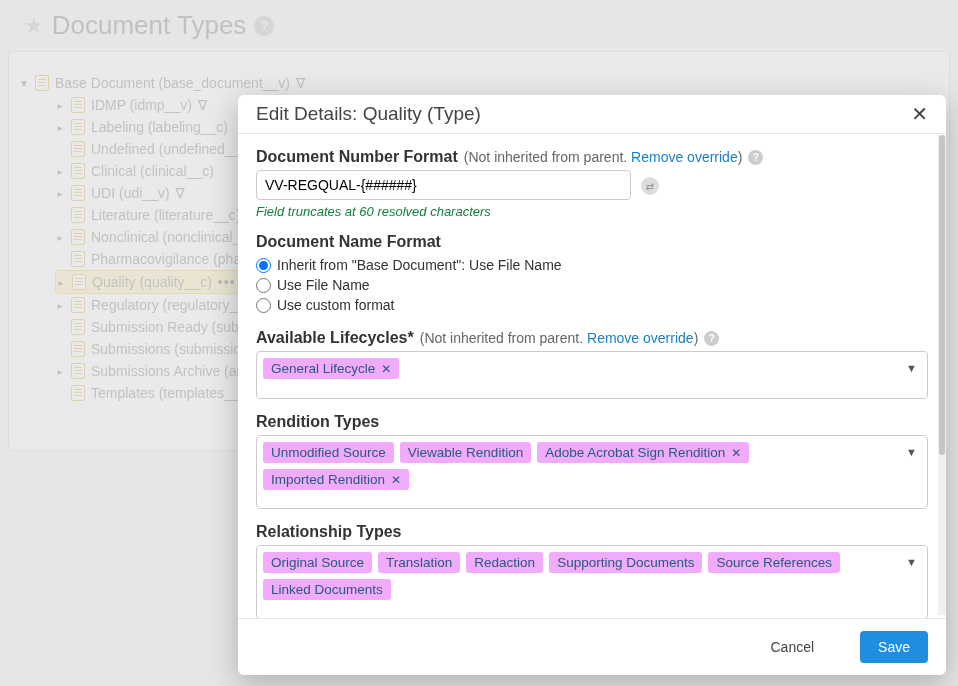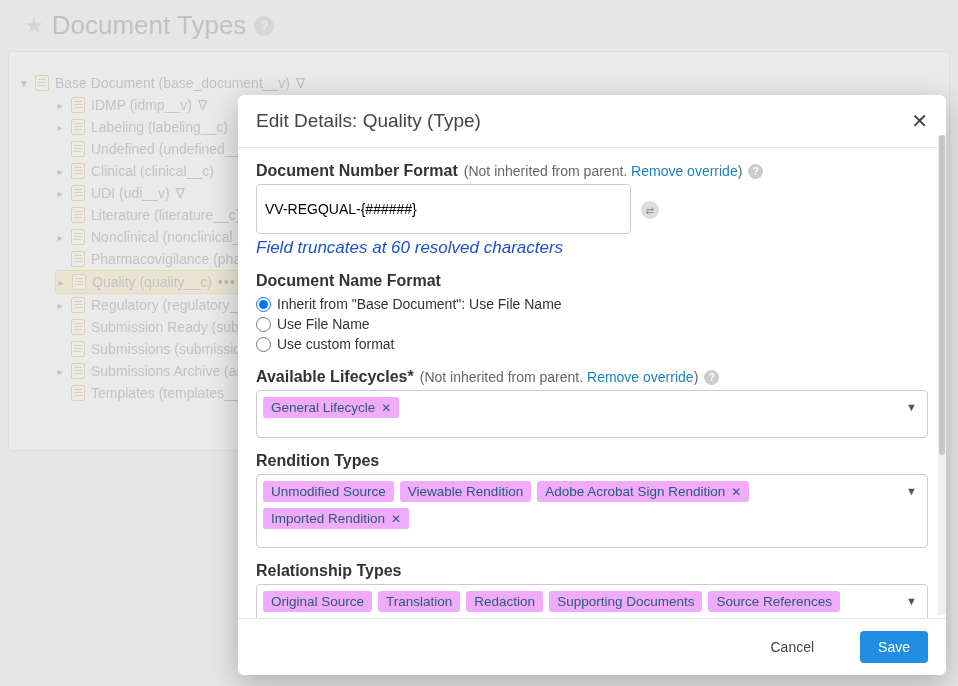--- a/index.html
+++ b/index.html
@@ -125,21 +125,21 @@
   width: 708px;
   height: 580px;
   background: #fff;
   border-radius: 6px;
   box-shadow: 0 8px 30px rgba(0,0,0,0.25);
   z-index: 10;
   display: flex;
   flex-direction: column;
 }
 .modal-header {
-  padding: 14px 18px;
+  padding: 7px 18px;
   border-bottom: 1px solid #e5e5e5;
   display: flex;
   justify-content: space-between;
   align-items: center;
 }
 .modal-title {
   font-size: 19px;
   font-weight: 400;
   color: #444;
 }
@@ -173,42 +173,42 @@
 .inherit-note {
   color: #666;
   font-size: 14px;
 }
 .link {
   color: #1a7fc4;
   cursor: pointer;
 }
 .text-input {
   width: 375px;
-  padding: 16px 8px;
+  padding: 6px 8px;
   border: 1px solid #ccc;
   border-radius: 4px;
   font-size: 14px;
 }
 .lock-badge {
   display: inline-flex;
   align-items: center;
   justify-content: center;
   width: 18px;
   height: 18px;
   border-radius: 50%;
   background: #ddd;
   color: #888;
   font-size: 10px;
   margin-left: 6px;
   vertical-align: middle;
 }
 .hint-text {
-  color: #1d4ed8;
+  color: #15803d;
   font-style: italic;
-  font-size: 17px;
+  font-size: 13px;
   margin-top: 4px;
 }
 .radio-row {
   display: flex;
   align-items: center;
   gap: 6px;
   padding: 2px 0;
 }
 .radio-row input[type=radio] {
   width: 15px;

